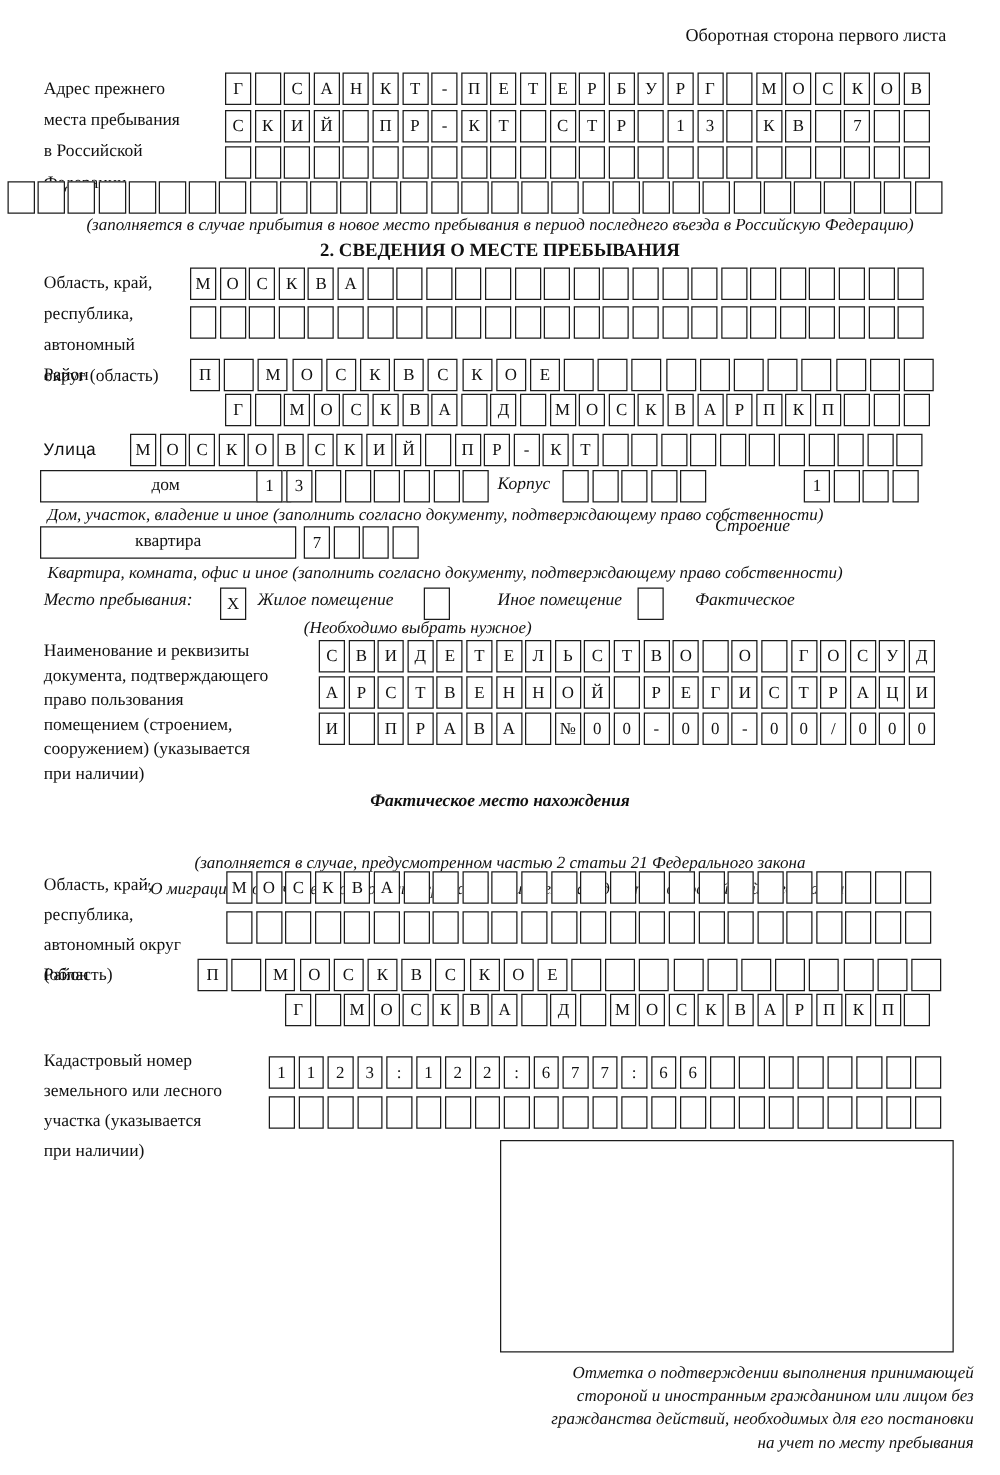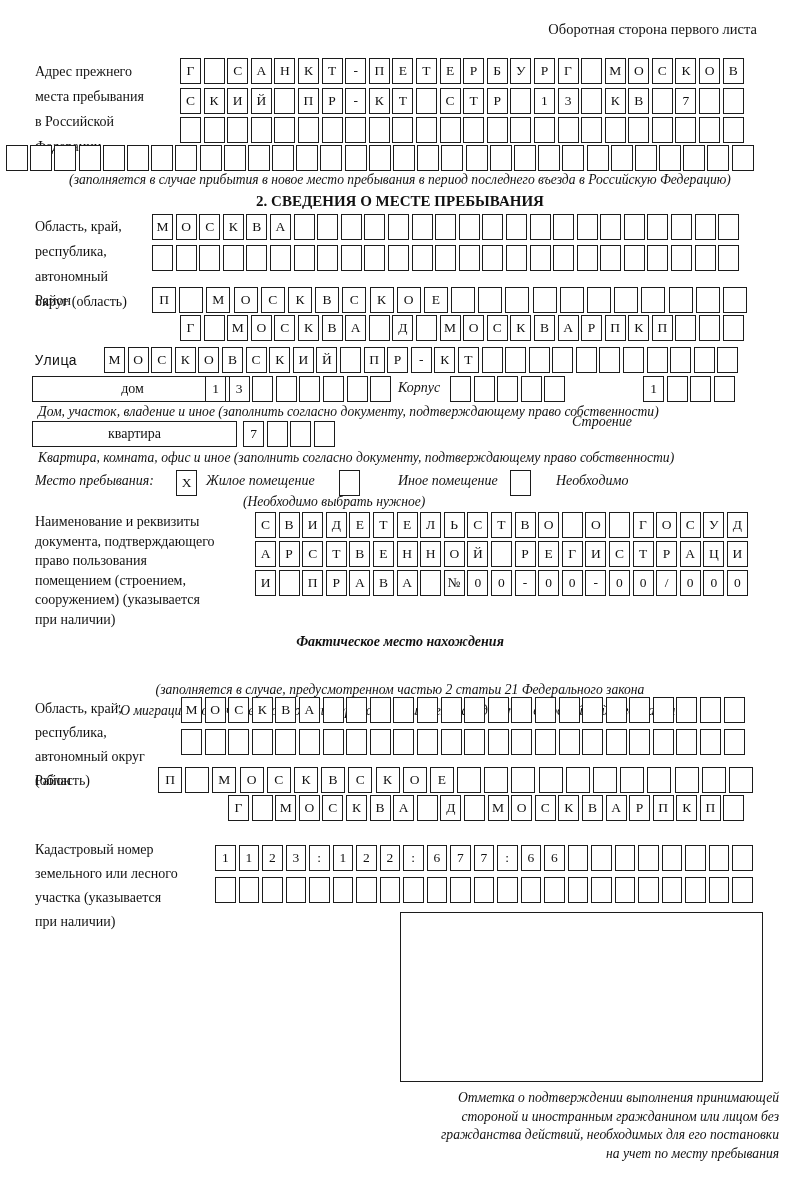--- a/index.html
+++ b/index.html
@@ -319,21 +319,21 @@
       <span class="cell"></span>
     </div>
   <div class="abs cap" style="left:38px;top:450px;">Квартира, комната, офис и иное (заполнить согласно документу, подтверждающему право собственности)</div>
 
   <div class="abs cap" style="left:35px;top:473px;font-size:14px;">Место пребывания:</div>
   <div class="abs cell" style="left:176px;top:470px;">X</div>
   <div class="abs cap" style="left:206px;top:473px;font-size:14px;">Жилое помещение</div>
   <div class="abs cell" style="left:339px;top:470px;"></div>
   <div class="abs cap" style="left:378px;top:473px;font-size:14px;margin-left:20px;">Иное помещение</div>
   <div class="abs cell" style="left:510px;top:470px;"></div>
-  <div class="abs cap" style="left:556px;top:473px;font-size:14px;">Необходимо</div>
+  <div class="abs cap" style="left:556px;top:473px;font-size:14px;">Фактическое</div>
   <div class="abs cap" style="left:243px;top:494px;">(Необходимо выбрать нужное)</div>
 
   <div class="abs lbl" style="left:35px;top:512px;line-height:19.5px;">Наименование и реквизиты<br>документа, подтверждающего<br>право пользования<br>помещением (строением,<br>сооружением) (указывается<br>при наличии)</div>
   <div class="abs cellrow" style="left:255px;top:512px;">
       <span class="cell">С</span>
       <span class="cell">В</span>
       <span class="cell">И</span>
       <span class="cell">Д</span>
       <span class="cell">Е</span>
       <span class="cell">Т</span>

